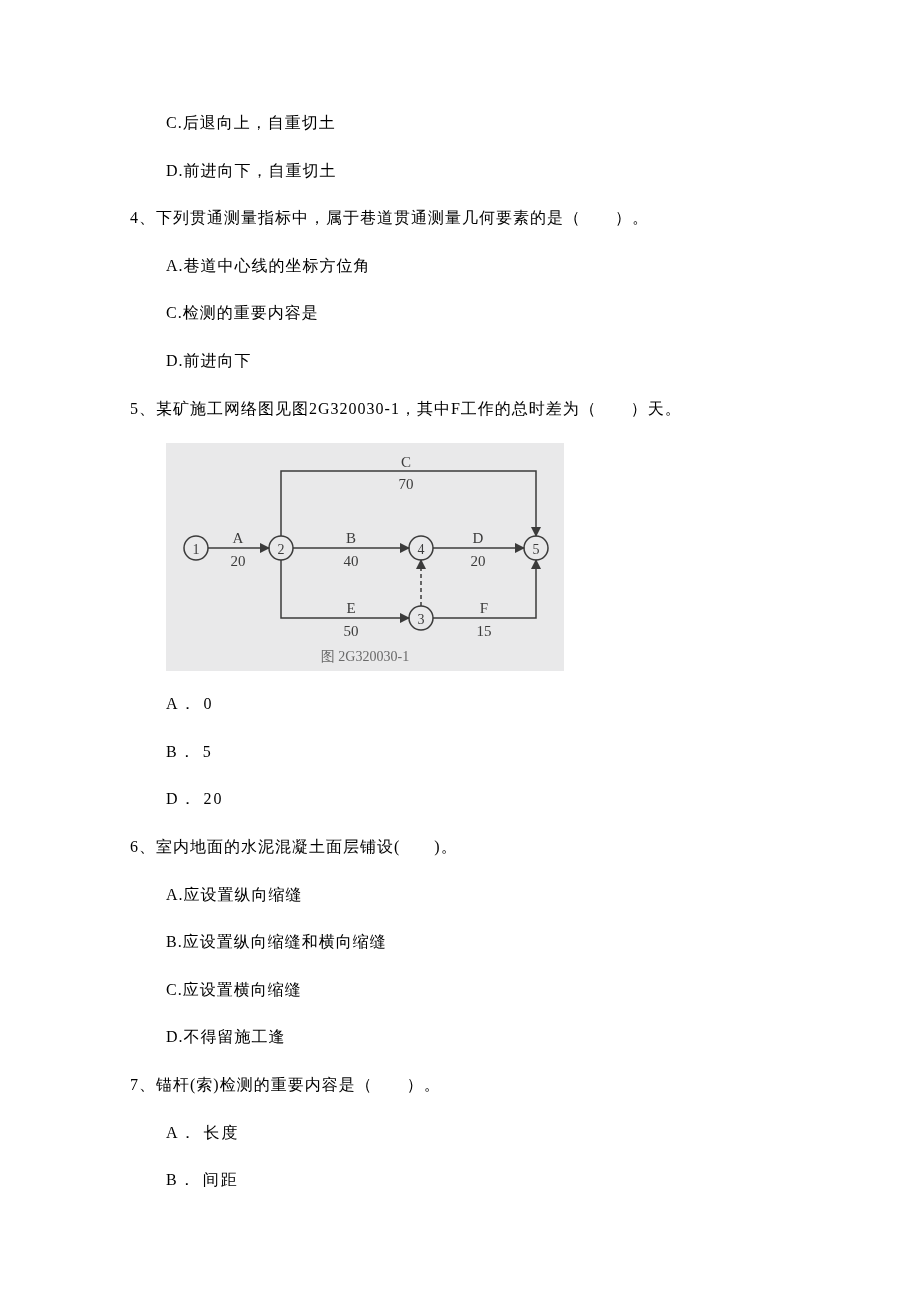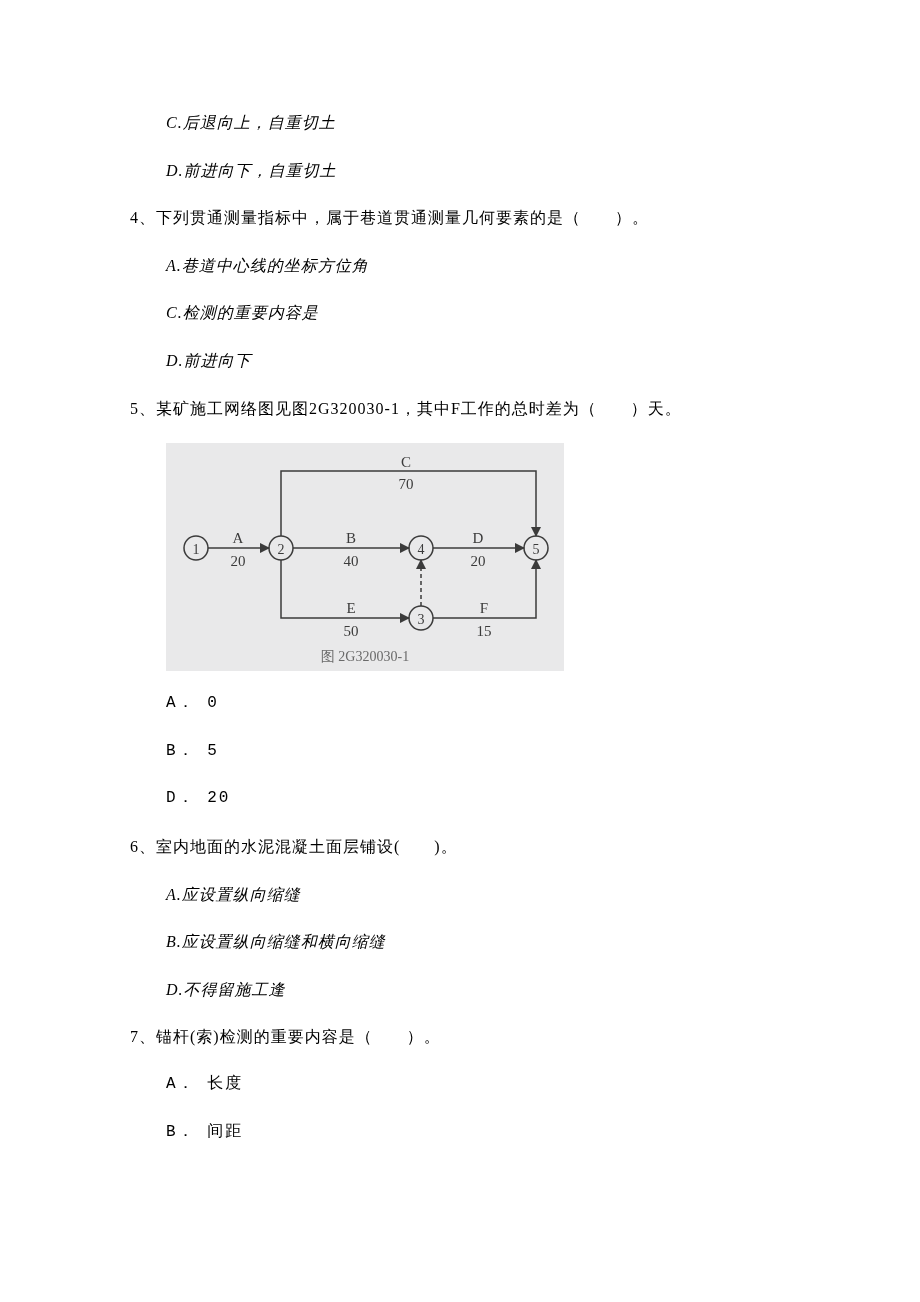--- a/index.html
+++ b/index.html
@@ -13,31 +13,29 @@
       padding: 110px 0 0 0;
       line-height: 1.6;
     }
     .content {
       padding: 0 130px 0 130px;
     }
     .option-line {
       padding-left: 36px;
       margin-bottom: 22px;
       letter-spacing: 1px;
-      font-style: italic;
     }
     .question-line {
       margin-bottom: 22px;
       letter-spacing: 1px;
     }
     .option-line2 {
       padding-left: 36px;
       margin-bottom: 22px;
       letter-spacing: 2px;
-      font-family: Liberation Mono, monospace;
     }
     .diagram-wrap {
       margin: 10px 0 18px 36px;
     }
     .footer {
       text-align: center;
       font-size: 14px;
       letter-spacing: 1px;
       position: absolute;
       top: 1331px;
@@ -122,20 +120,21 @@
     </svg>
   </div>
 
   <div class="option-line2">A． 0</div>
   <div class="option-line2">B． 5</div>
   <div class="option-line2">D． 20</div>
 
   <div class="question-line">6、室内地面的水泥混凝土面层铺设(　　)。</div>
   <div class="option-line">A.应设置纵向缩缝</div>
   <div class="option-line">B.应设置纵向缩缝和横向缩缝</div>
+  <div class="option-line">C.应设置横向缩缝</div>
   <div class="option-line">D.不得留施工逢</div>
 
   <div class="question-line">7、锚杆(索)检测的重要内容是（　　）。</div>
   <div class="option-line2">A． 长度</div>
   <div class="option-line2">B． 间距</div>
 
 </div>
 
 <div class="footer">第 2 页 共 15 页</div>
 

